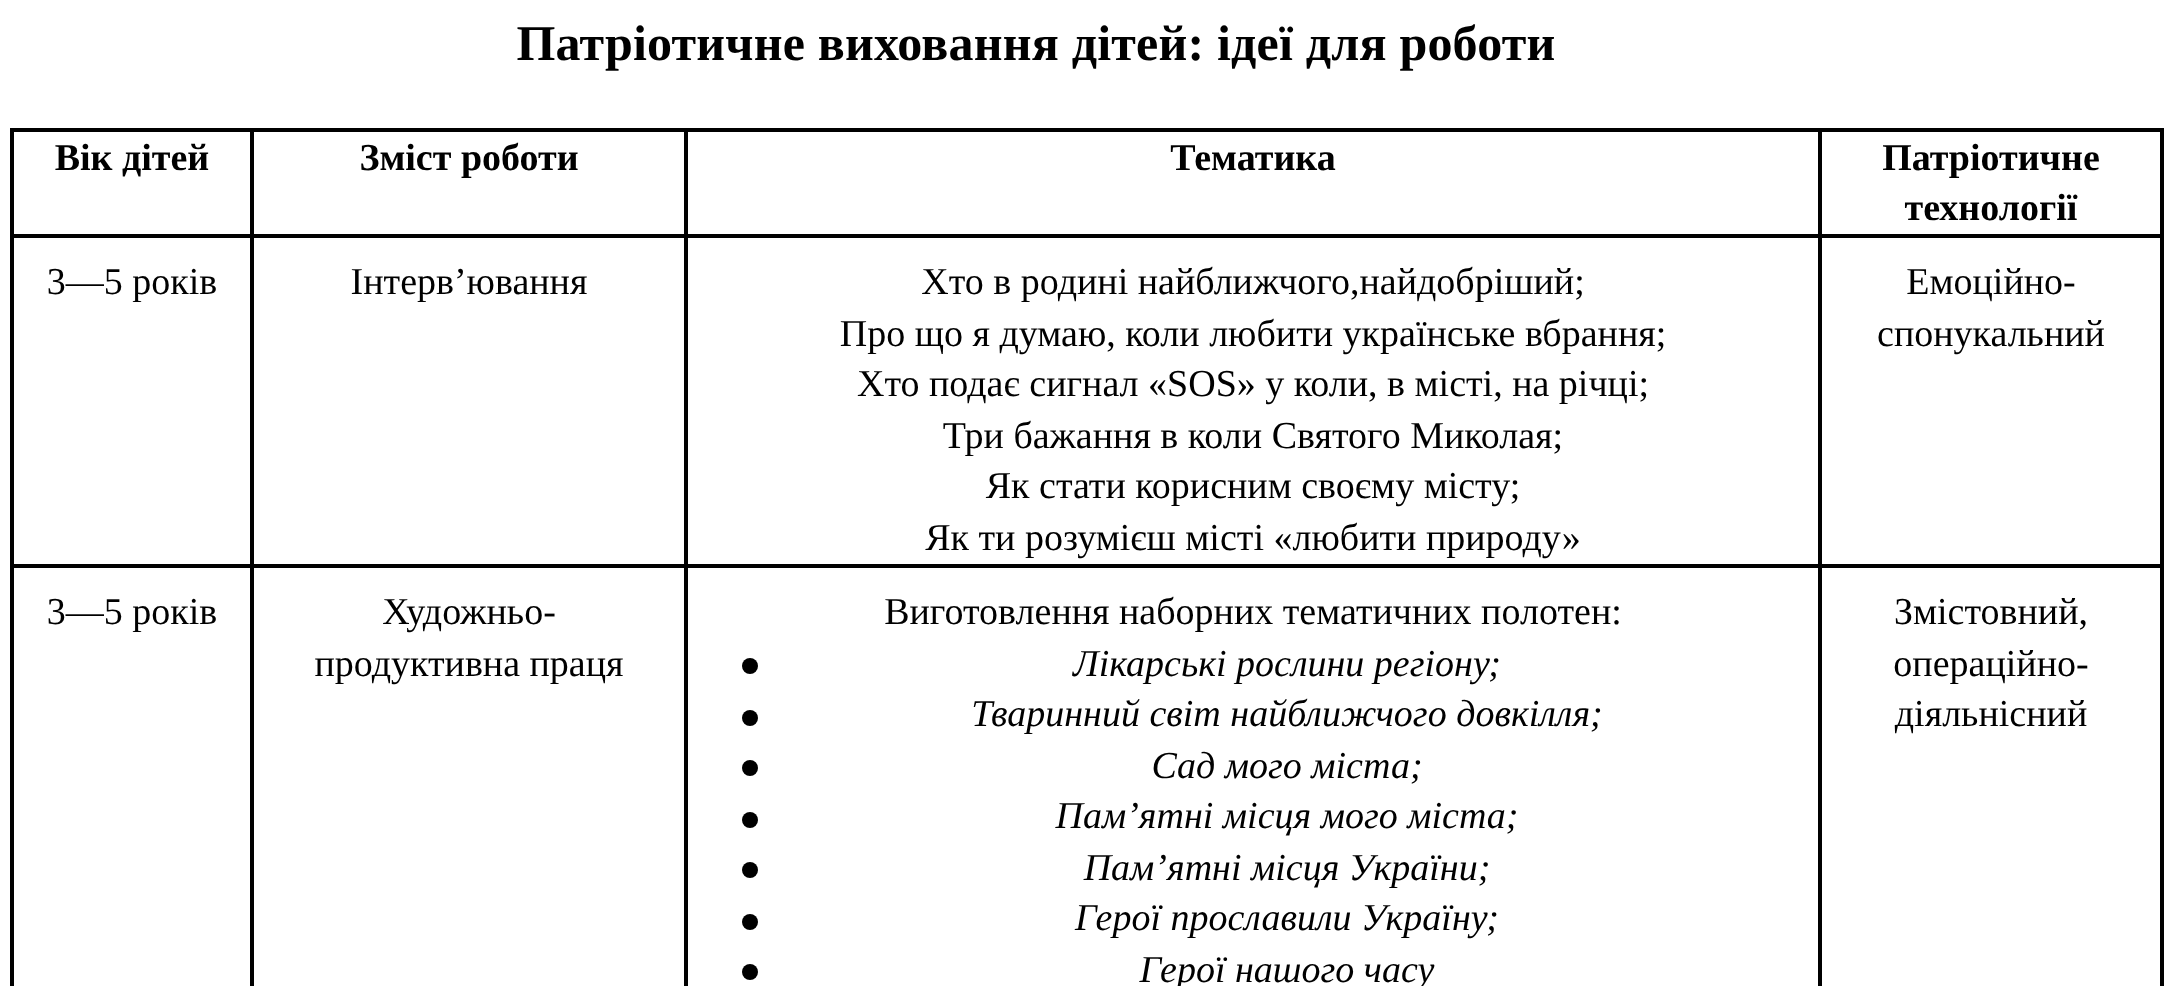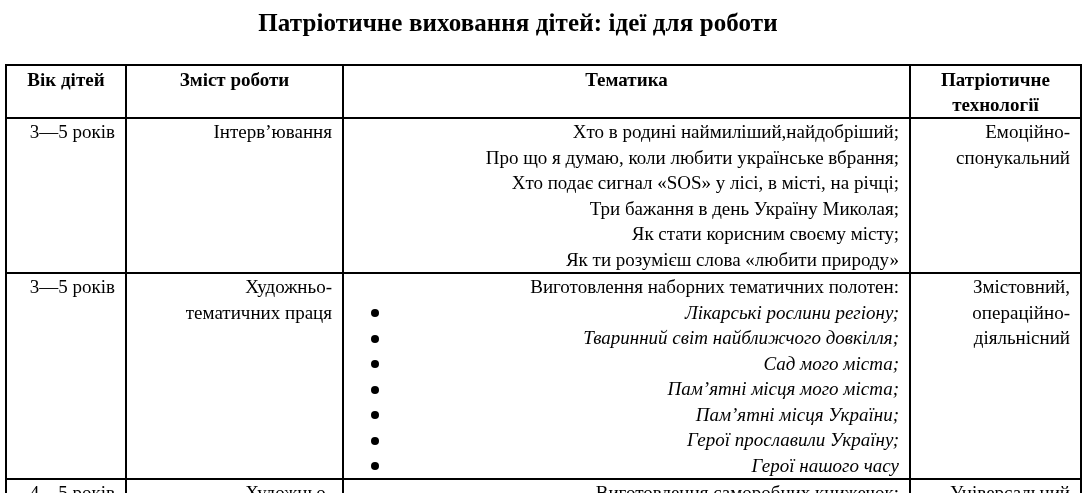--- a/index.html
+++ b/index.html
@@ -46,22 +46,22 @@
       padding: 0 10px;
     }
     table.ideas th {
       font-weight: bold;
       text-align: center;
       height: 50px;
       padding-top: 1px;
       line-height: 25px;
     }
     table.ideas td {
-      text-align: right;
-      padding-top: 0;
+      text-align: center;
+      padding-top: 10px;
       margin-top: 32px;
     }
     tr.row-1 td { height: 150px; }
     tr.row-2 td { height: 204px; }
     tr.row-3 td { height: 40px; }
     .line { display: block; white-space: nowrap; }
     ul.bullets {
       margin: 0;
       padding: 0 0 0 34px;
       list-style: none;
@@ -105,38 +105,38 @@
     </tr>
   </thead>
   <tbody>
 
     <tr class="row-1">
       <td>3—5 років</td>
       <td>
         <span class="line">Інтерв’ювання</span>
       </td>
       <td>
-        <span class="line">Хто в родині наймиліший,найдобріший;</span>
+        <span class="line">Хто в родині найближчого,найдобріший;</span>
         <span class="line">Про що я думаю, коли любити українське вбрання;</span>
-        <span class="line">Хто подає сигнал «SOS» у лісі, в місті, на річці;</span>
-        <span class="line">Три бажання в день Україну Миколая;</span>
+        <span class="line">Хто подає сигнал «SOS» у коли, в місті, на річці;</span>
+        <span class="line">Три бажання в коли Святого Миколая;</span>
         <span class="line">Як стати корисним своєму місту;</span>
-        <span class="line">Як ти розумієш слова «любити природу»</span>
+        <span class="line">Як ти розумієш місті «любити природу»</span>
       </td>
       <td>
         <span class="line">Емоційно-</span>
         <span class="line">спонукальний</span>
       </td>
     </tr>
 
     <tr class="row-2">
       <td>3—5 років</td>
       <td>
         <span class="line">Художньо-</span>
-        <span class="line">тематичних праця</span>
+        <span class="line">продуктивна праця</span>
       </td>
       <td>
         <span class="line">Виготовлення наборних тематичних полотен:</span>
         <ul class="bullets">
           <li><span class="bullet-dot"></span><span>Лікарські рослини регіону;</span></li>
           <li><span class="bullet-dot"></span><span>Тваринний світ найближчого довкілля;</span></li>
           <li><span class="bullet-dot"></span><span>Сад мого міста;</span></li>
           <li><span class="bullet-dot"></span><span>Пам’ятні місця мого міста;</span></li>
           <li><span class="bullet-dot"></span><span>Пам’ятні місця України;</span></li>
           <li><span class="bullet-dot"></span><span>Герої прославили Україну;</span></li>

